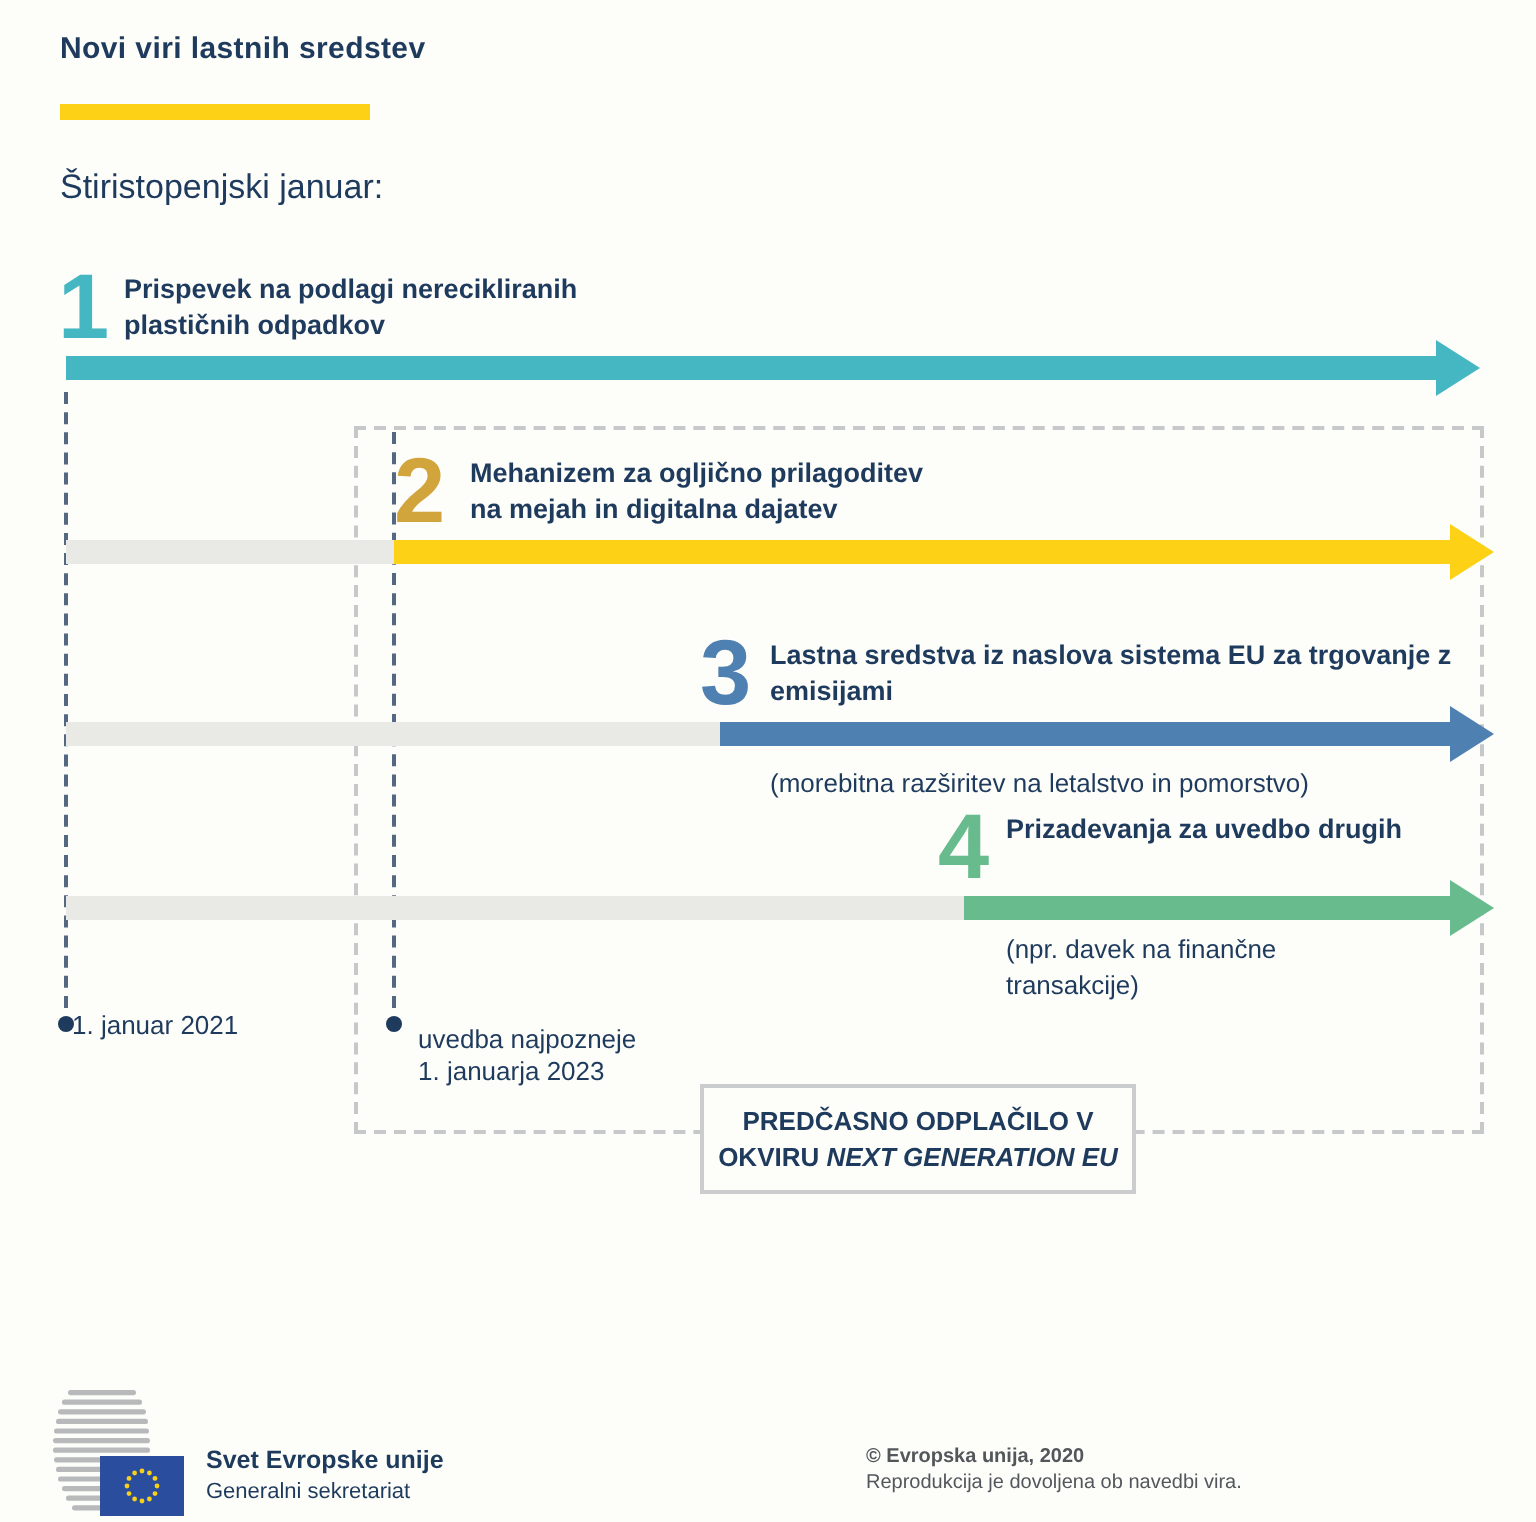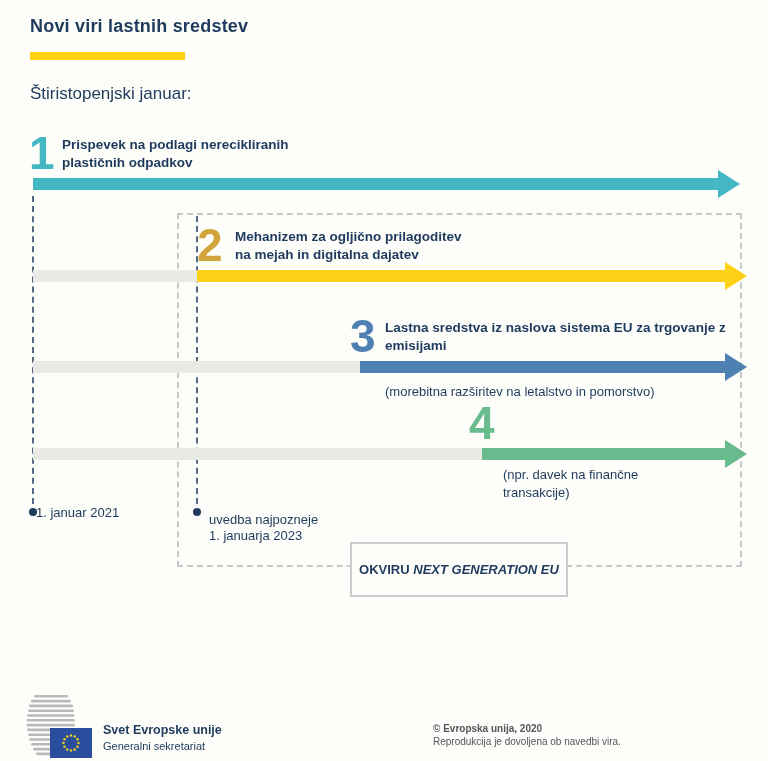--- a/index.html
+++ b/index.html
@@ -1,21 +1,21 @@
 <!DOCTYPE html>
 <html><head>
 <meta charset="utf-8">
 <style>
   * { margin:0; padding:0; box-sizing:border-box; }
   html,body { width:768px; }
   body { font-family:"Liberation Sans", sans-serif; background:#fdfdfa; }
   .canvas { position:relative; width:768px; height:761px; background:#fdfdfa; overflow:hidden; }
 
   
-  .title { position:absolute; left:30px; top:16px; font-size:18px; font-weight:bold; color:#1e3a5c; letter-spacing:0.2px; }
+  .title { position:absolute; left:30px; top:16px; font-size:15px; font-weight:bold; color:#1e3a5c; letter-spacing:0.2px; }
   .title-underline { position:absolute; left:30px; top:52px; width:155px; height:8px; background:#fdd116; }
   .subtitle { position:absolute; left:30px; top:84px; font-size:17px; color:#1e3a5c; }
 
   
   .dash-box { position:absolute; left:177px; top:213px; width:565px; height:354px; border:2px dashed #c6c8ca; z-index:1; }
 
   
   .marker-line { position:absolute; width:0; border-left:2px dashed #546882; z-index:2; }
   .marker-line.m1 { left:32px; top:196px; height:308px; }
   .marker-line.m2 { left:196px; top:216px; height:288px; }
@@ -91,39 +91,40 @@
     <span>Lastna sredstva iz naslova sistema EU za trgovanje z</span><br>
     <span>emisijami</span>
   </div>
   <div class="track" style="left:33px; top:361px; width:327px;"></div>
   <div class="bar c-blue" style="left:360px; top:361px; width:365px;"></div>
   <div class="head h-blue" style="left:725px; top:353px;"></div>
   <div class="step-note" style="left:385px; top:383px;">(morebitna razširitev na letalstvo in pomorstvo)</div>
 
   <div class="numeral n4" style="left:469px; top:403px;">4</div>
   <div class="step-label" style="left:503px; top:406px;">
-    <br>
+    <span>Prizadevanja za uvedbo drugih</span><br>
   </div>
   <div class="track" style="left:33px; top:448px; width:449px;"></div>
   <div class="bar c-green" style="left:482px; top:448px; width:243px;"></div>
   <div class="head h-green" style="left:725px; top:440px;"></div>
   <div class="step-note" style="left:503px; top:466px;">
     <span>(npr. davek na finančne</span><br>
     <span>transakcije)</span>
   </div>
 
   <div class="bullet" style="left:29px; top:508px;"></div>
   <div class="marker-label" style="left:36px; top:505px;text-align:right;">1. januar 2021</div>
   <div class="bullet" style="left:193px; top:508px;"></div>
   <div class="marker-label" style="left:209px; top:512px;">
     <span>uvedba najpozneje</span><br>
     <span>1. januarja 2023</span>
   </div>
 
   <div class="repay-box">
+    <div class="b">PREDČASNO ODPLAČILO V</div>
     <div><span class="b">OKVIRU</span><span class="b">&nbsp;</span><span class="i">NEXT GENERATION EU</span></div>
   </div>
 
   <svg class="footer-logo" width="70" height="65" viewBox="0 0 70 65">
     <g fill="#b7b9bb">
       <rect x="8" y="0" width="34" height="2.6" rx="1.3"></rect>
       <rect x="5" y="4.8" width="40" height="2.6" rx="1.3"></rect>
       <rect x="3" y="9.6" width="44" height="2.6" rx="1.3"></rect>
       <rect x="2" y="14.4" width="46" height="2.6" rx="1.3"></rect>
       <rect x="1" y="19.2" width="47.5" height="2.6" rx="1.3"></rect>

